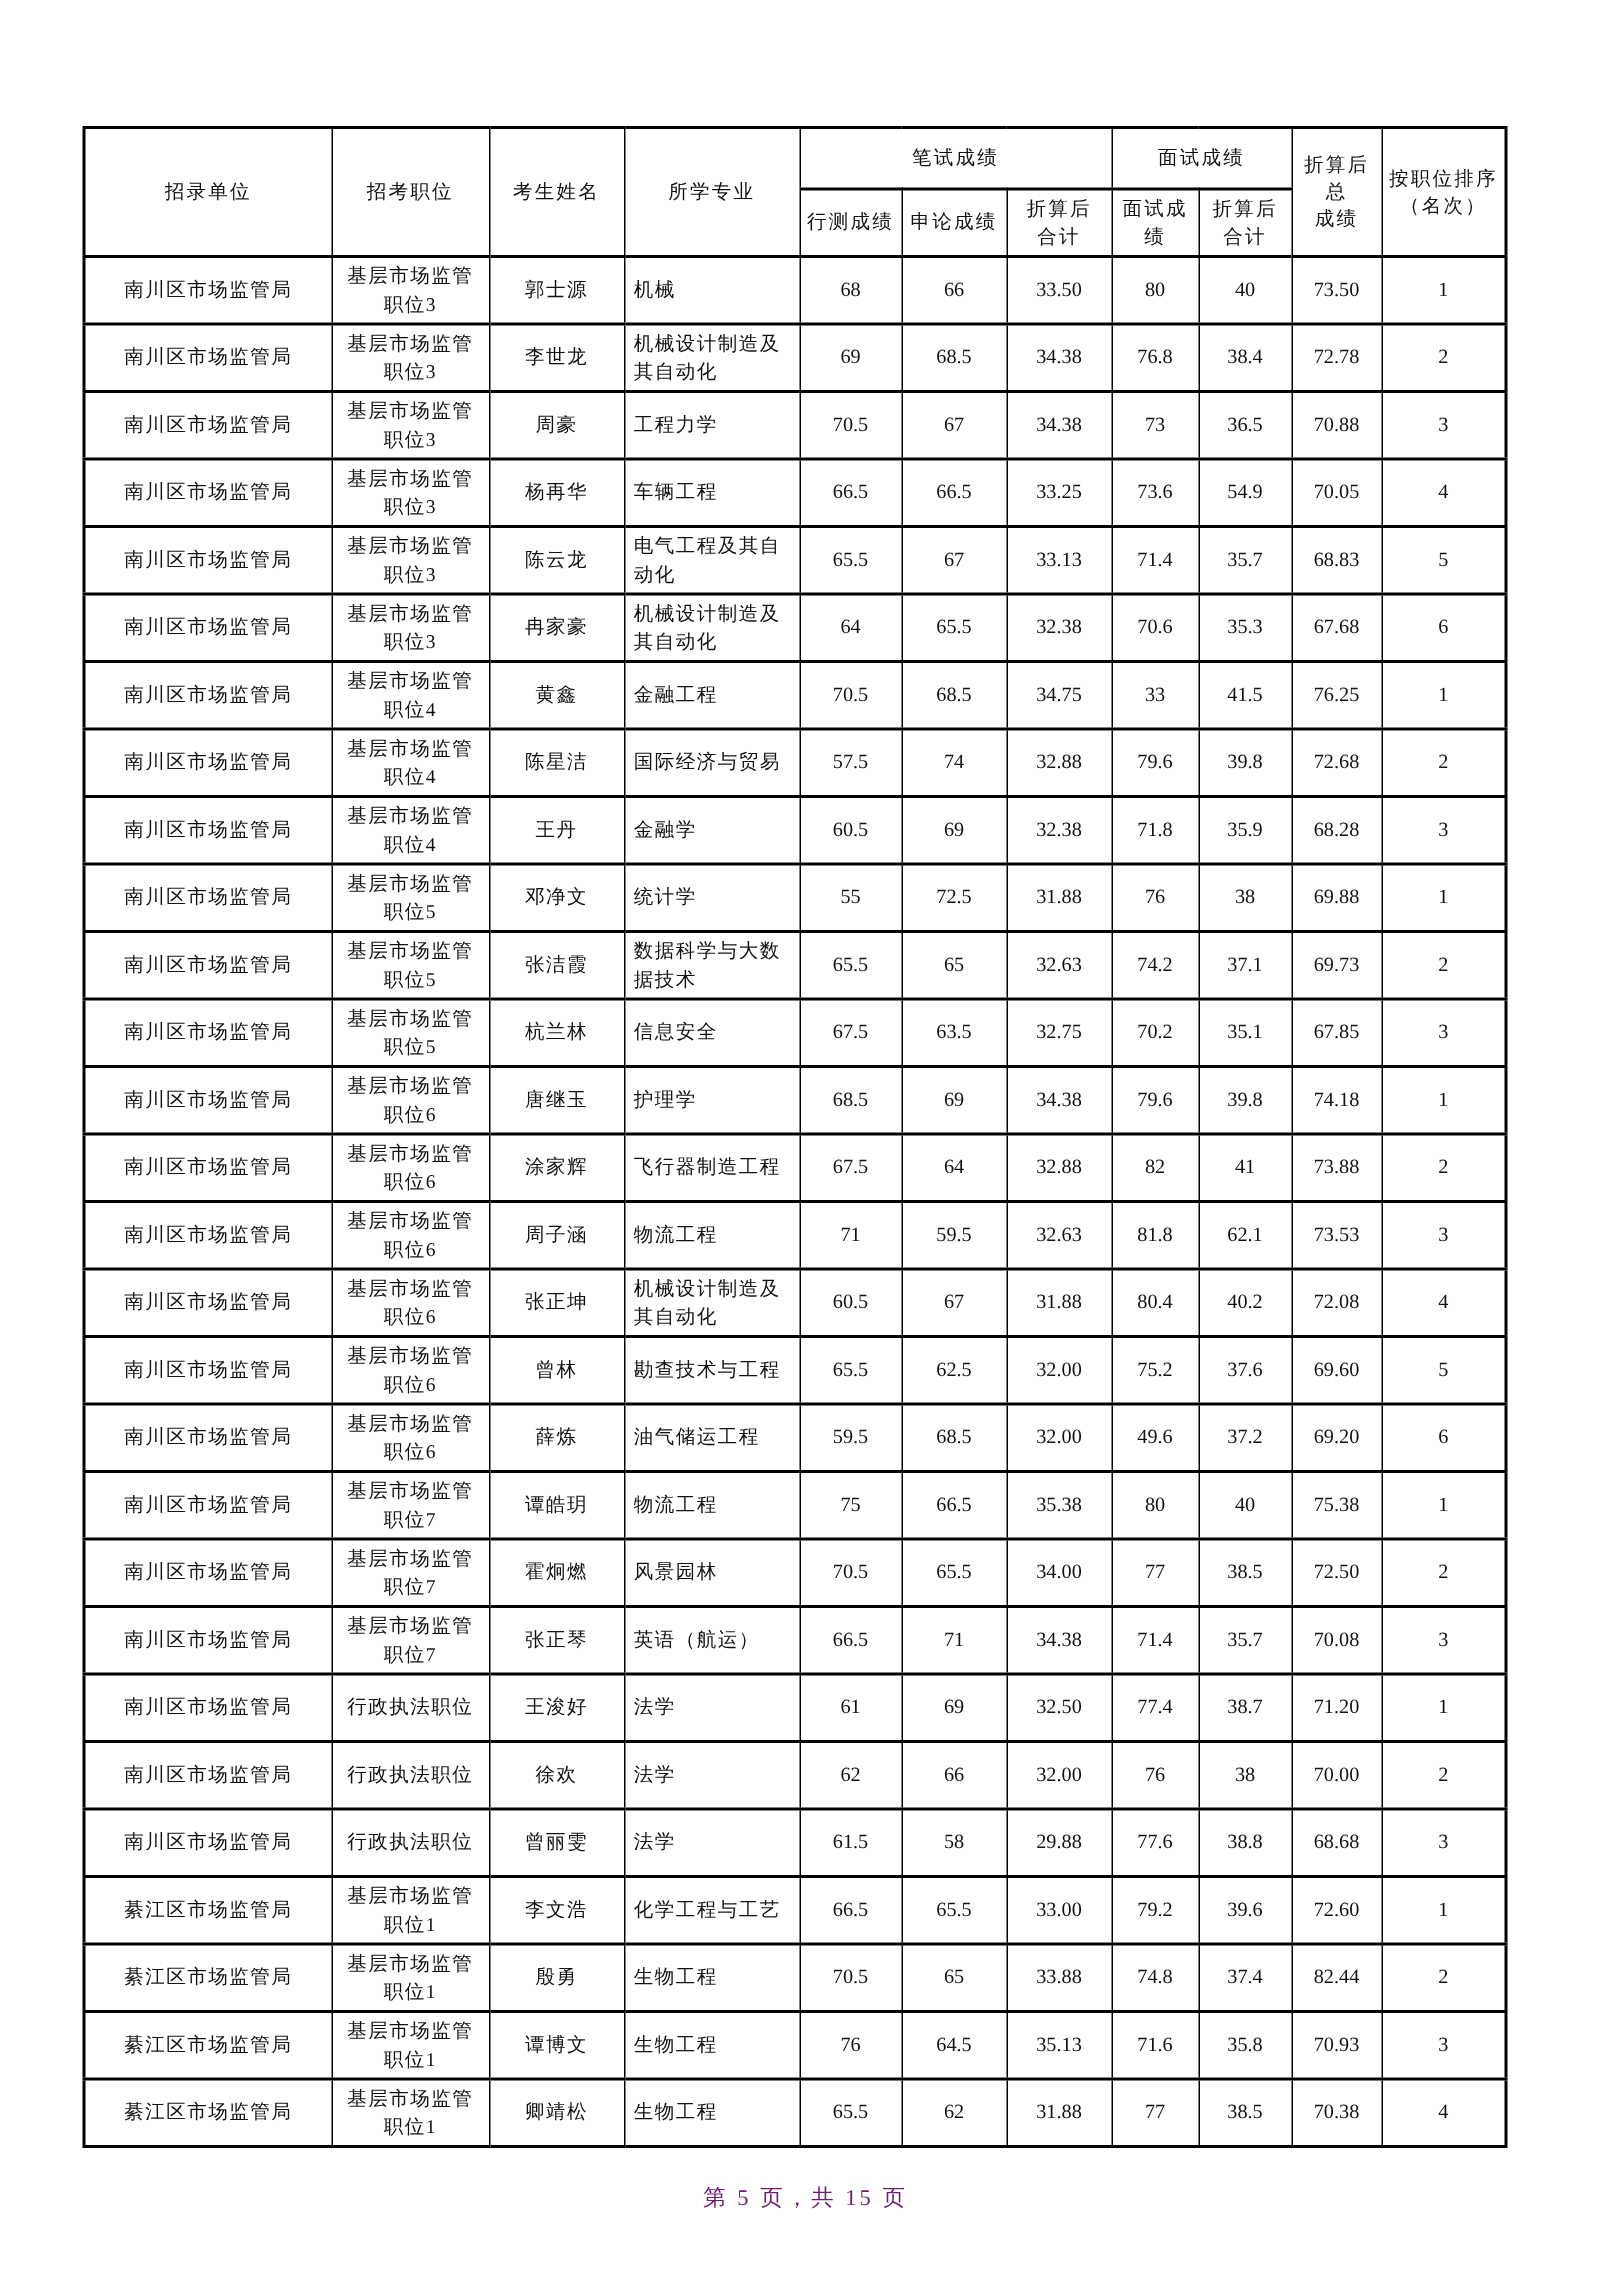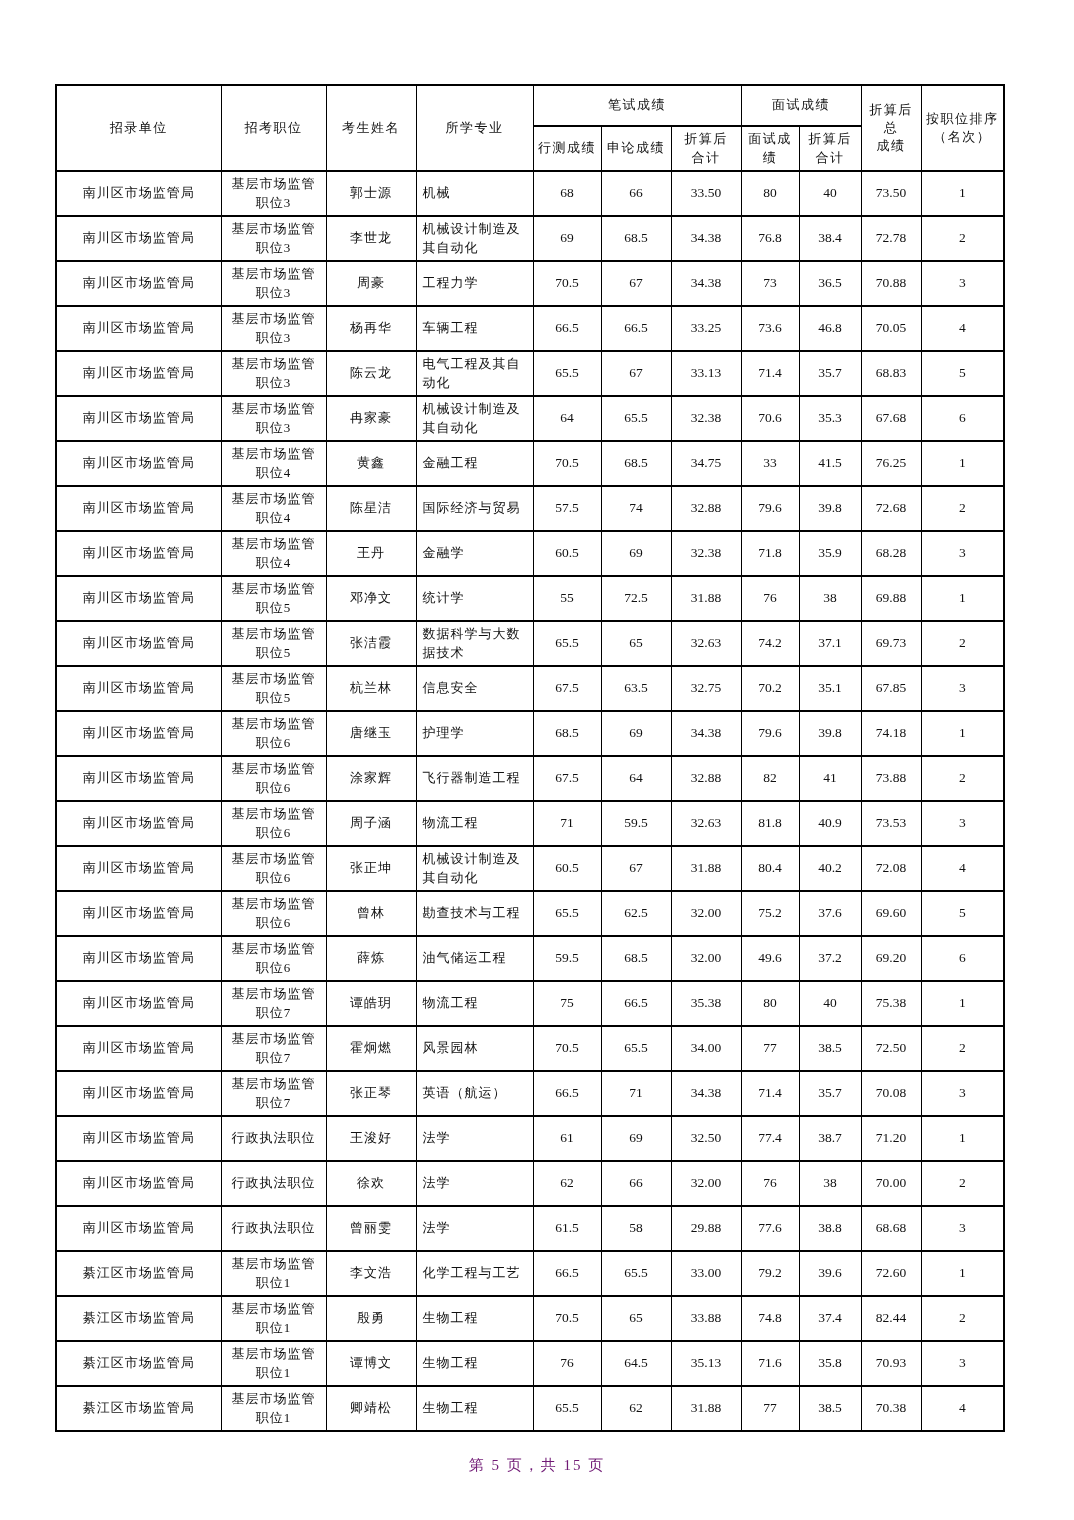--- a/index.html
+++ b/index.html
@@ -156,21 +156,21 @@
         </tr>
         <tr>
           <td class="col-unit">南川区市场监管局</td>
           <td class="col-position">基层市场监管职位3</td>
           <td class="col-name">杨再华</td>
           <td class="col-major">车辆工程</td>
           <td class="col-xingce">66.5</td>
           <td class="col-shenlun">66.5</td>
           <td class="col-written_total">33.25</td>
           <td class="col-interview">73.6</td>
-          <td class="col-interview_total">46.8</td>
+          <td class="col-interview_total">54.9</td>
           <td class="col-total">70.05</td>
           <td class="col-rank">4</td>
         </tr>
         <tr>
           <td class="col-unit">南川区市场监管局</td>
           <td class="col-position">基层市场监管职位3</td>
           <td class="col-name">陈云龙</td>
           <td class="col-major">电气工程及其自动化</td>
           <td class="col-xingce">65.5</td>
           <td class="col-shenlun">67</td>
@@ -299,21 +299,21 @@
         </tr>
         <tr>
           <td class="col-unit">南川区市场监管局</td>
           <td class="col-position">基层市场监管职位6</td>
           <td class="col-name">周子涵</td>
           <td class="col-major">物流工程</td>
           <td class="col-xingce">71</td>
           <td class="col-shenlun">59.5</td>
           <td class="col-written_total">32.63</td>
           <td class="col-interview">81.8</td>
-          <td class="col-interview_total">40.9</td>
+          <td class="col-interview_total">62.1</td>
           <td class="col-total">73.53</td>
           <td class="col-rank">3</td>
         </tr>
         <tr>
           <td class="col-unit">南川区市场监管局</td>
           <td class="col-position">基层市场监管职位6</td>
           <td class="col-name">张正坤</td>
           <td class="col-major">机械设计制造及其自动化</td>
           <td class="col-xingce">60.5</td>
           <td class="col-shenlun">67</td>

